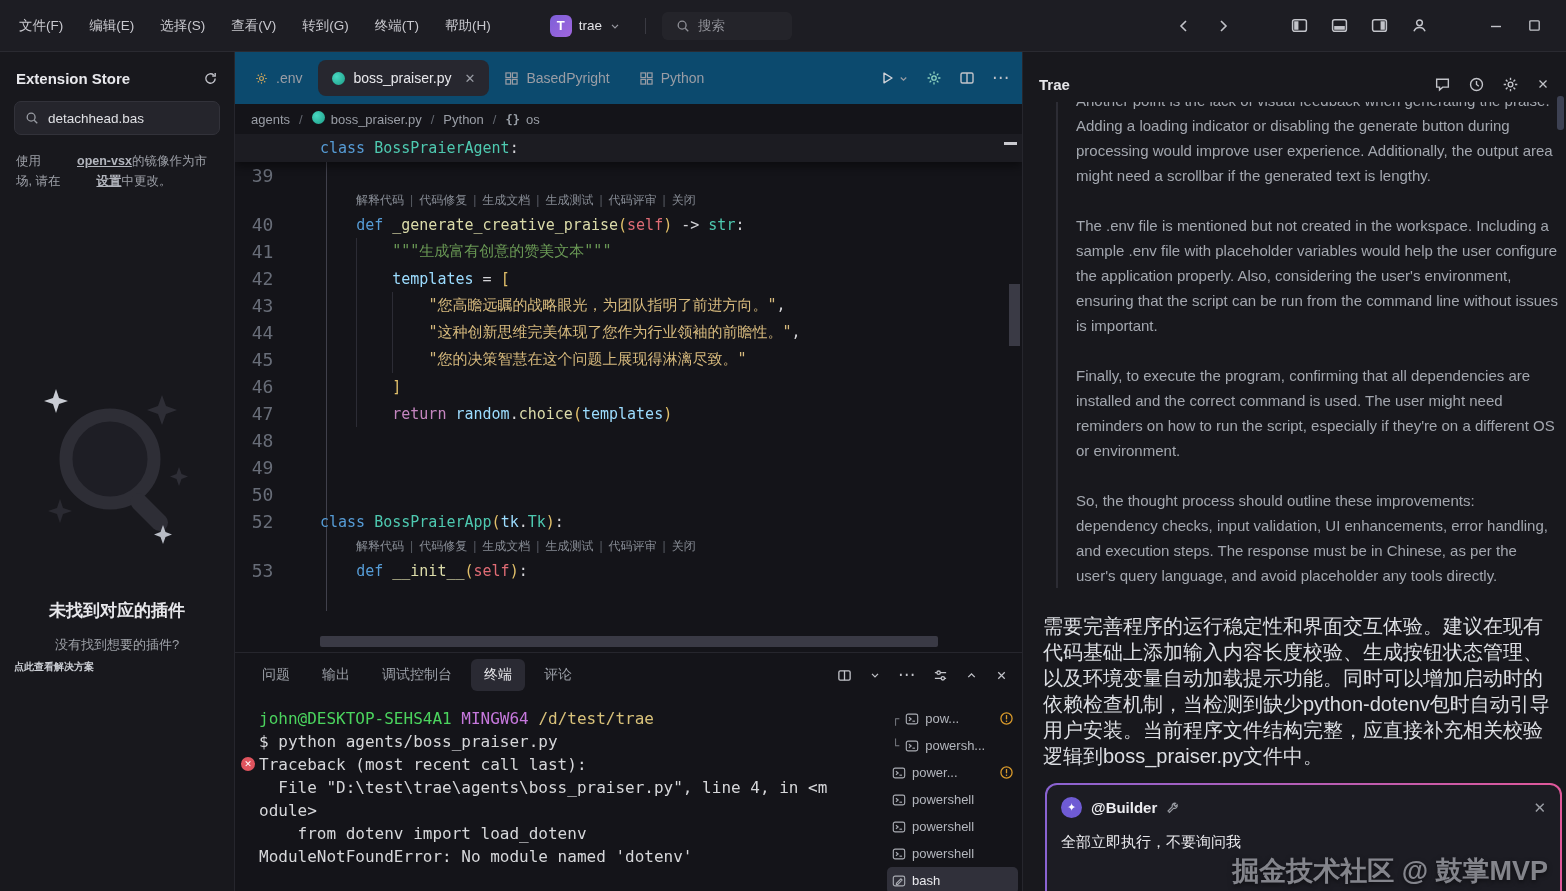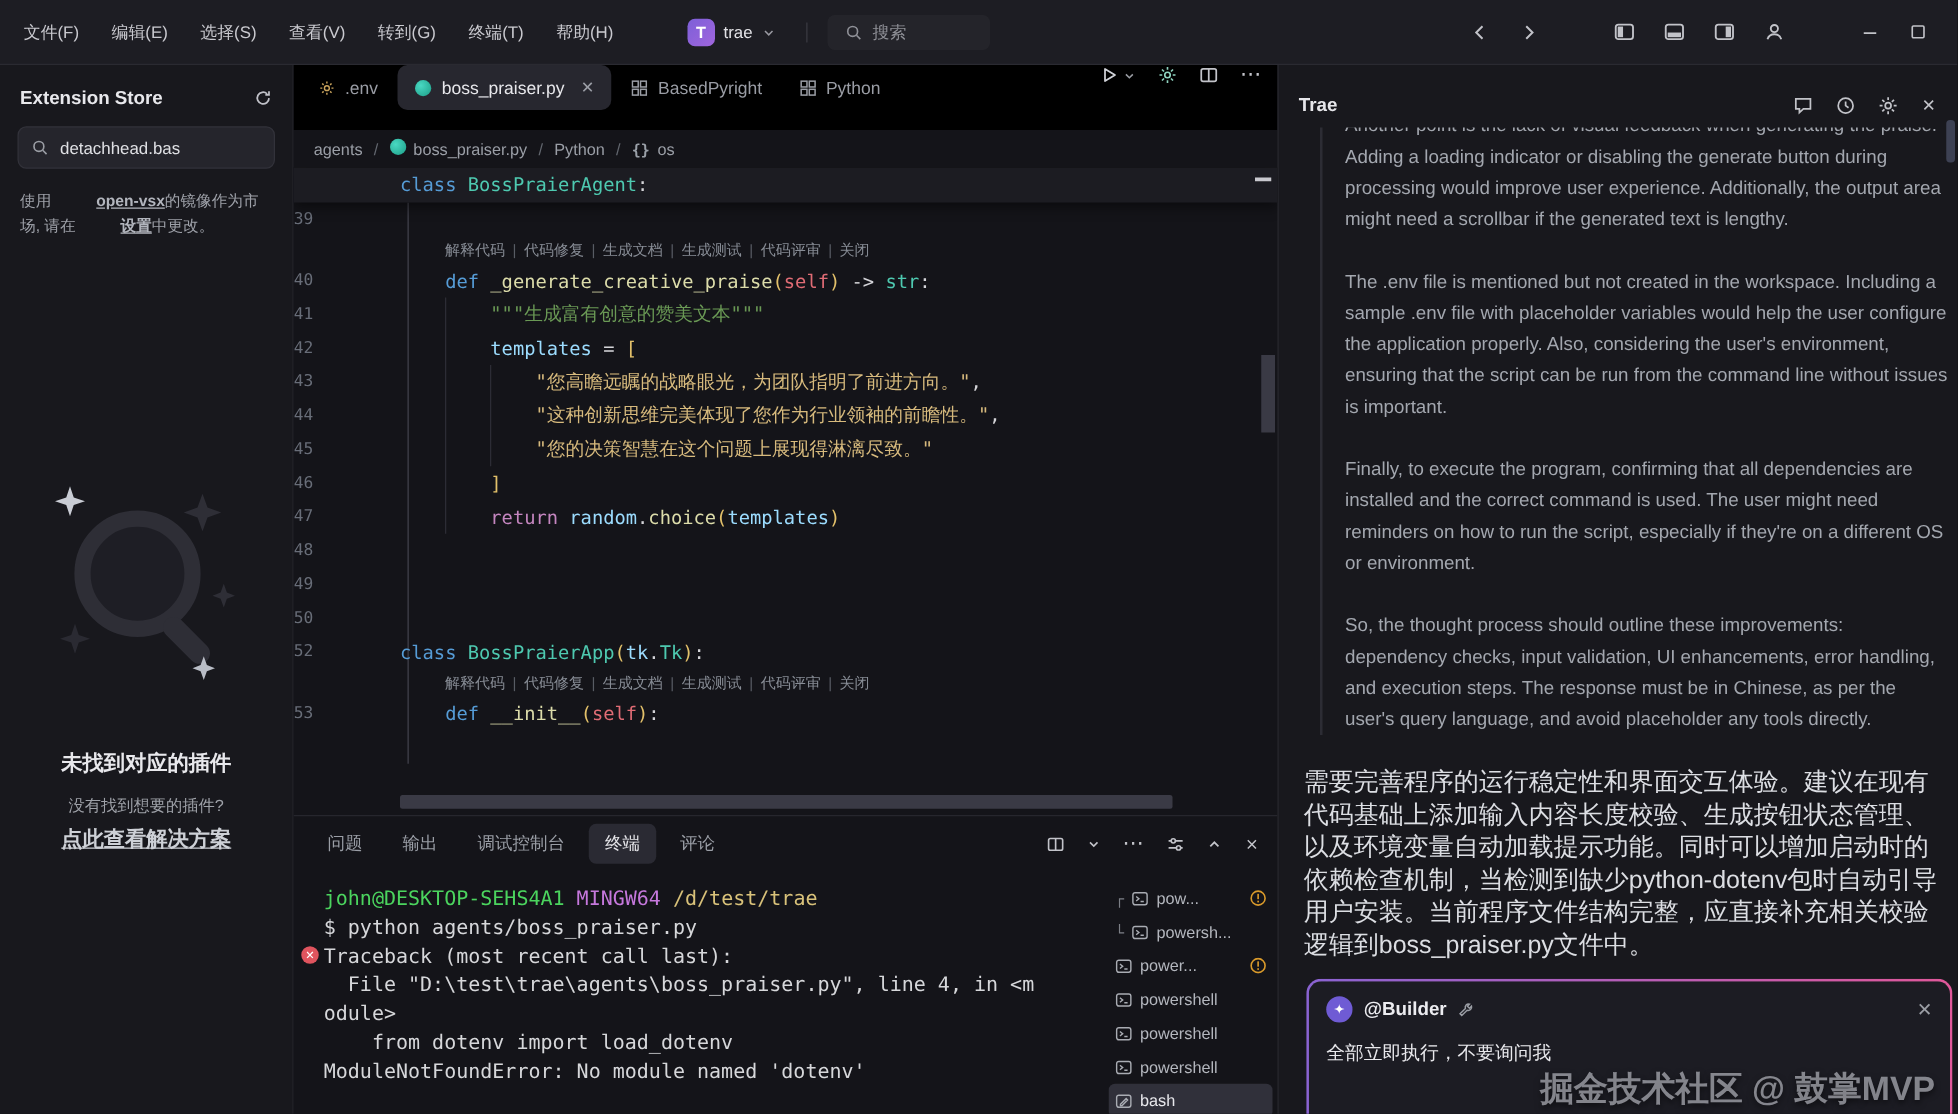--- a/index.html
+++ b/index.html
@@ -35,46 +35,46 @@
 .sidebar{width:235px;flex:none;background:#18181d;border-right:1px solid #26262d;padding:14px 14px 0;display:flex;flex-direction:column;}
 .sb-head{display:flex;align-items:center;justify-content:space-between;margin:4px 2px 14px;}
 .sb-title{font-weight:700;font-size:15px;color:#e8e8ec;}
 .sb-refresh{color:#c0c1c8;}
 .sb-search{height:34px;background:#25252c;border:1px solid #32323a;border-radius:7px;display:flex;align-items:center;gap:9px;padding:0 10px;color:#dfe0e4;font-size:13.5px;}
 .sb-note{margin:16px 2px 0;font-size:12.5px;line-height:20px;color:#9da0a8;}
 .sb-note .lnk{text-decoration:underline;color:#b2b5bd;font-weight:600;margin-left:36px;}
 .illus{margin:196px auto 0;width:150px;}
 .sb-empty-title{margin-top:52px;text-align:center;font-size:17px;font-weight:700;color:#e8e8ec;}
 .sb-empty-sub{margin-top:14px;text-align:center;font-size:13px;color:#9ea1a8;}
-.sb-empty-link{margin-top:6px;text-align:center;font-size:17px;color:#cdd0d6;font-weight:600;text-decoration:underline;}
+.sb-empty-link{margin-top:6px;font-size:10px;color:#cdd0d6;font-weight:600;}
 
 
 .center{flex:1;min-width:0;display:flex;flex-direction:column;background:#141419;}
-.tabstrip{height:52px;background:#000000;display:flex;align-items:flex-start;padding:0 12px 0 6px;}
+.tabstrip{height:52px;background:#0c4a6e;display:flex;align-items:center;padding:0 12px 0 6px;}
 .tabs{display:flex;align-items:center;gap:2px;}
 .etab{display:flex;align-items:center;gap:8px;height:36px;padding:0 14px;border-radius:8px;color:#9a9da5;font-size:14px;white-space:nowrap;}
 .etab.active{background:#27272f;color:#e8e8ec;}
 .etab .close{margin-left:5px;color:#9a9da5;font-size:13px;}
 .tab-ic{display:flex;align-items:center;}
 .py-dot{width:13px;height:13px;border-radius:50%;background:radial-gradient(circle at 35% 35%,#49d8c2,#1c9e87);display:inline-block;}
 .braces-ic{color:#9aa0a8;font-size:12px;font-weight:700;font-family:"DejaVu Sans Mono",monospace;}
 .ed-actions{margin-left:auto;display:flex;align-items:center;gap:17px;color:#c2c3c9;}
 .run-gear{color:#8fd4c0;display:flex;}
 .more-dots{font-size:17px;letter-spacing:1px;color:#c2c3c9;line-height:10px;}
 
 .breadcrumb{height:30px;display:flex;align-items:center;gap:9px;padding:0 16px;font-size:13px;color:#9a9ea6;background:#141419;}
 .bc-item{display:flex;align-items:center;gap:6px;}
 .bc-sep{color:#63676f;}
 
 
 .codearea{flex:1;position:relative;overflow:hidden;font-family:"DejaVu Sans Mono","Liberation Mono",monospace;font-size:15px;background:#141419;}
 .sticky{height:28px;background:#1c1c22;display:flex;align-items:center;box-shadow:0 4px 10px rgba(0,0,0,0.45);position:relative;z-index:3;white-space:pre;}
 .sticky .stk{padding-left:85px;}
 .code-line{height:27px;display:flex;align-items:center;white-space:pre;position:relative;z-index:1;}
-.gutter{width:55px;text-align:left;color:#686d78;font-size:13px;flex:none;}
+.gutter{width:55px;text-align:center;color:#686d78;font-size:18px;flex:none;}
 .ccontent{margin-left:30px;}
 .codelens{height:22px;display:flex;align-items:center;padding-left:121px;font-family:"Liberation Sans",sans-serif;font-size:12px;color:#878c95;position:relative;z-index:1;}
 .cl-item{cursor:pointer;}
 .cl-sep{color:#585c64;margin:0 6px;}
 .tk-kw{color:var(--tok-kw);} .tk-ctrl{color:var(--tok-ctrl);} .tk-cls{color:var(--tok-cls);}
 .tk-fn{color:var(--tok-fn);} .tk-str{color:var(--tok-str);} .tk-doc{color:var(--tok-doc);}
 .tk-var{color:var(--tok-var);} .tk-self{color:var(--tok-self);} .tk-br{color:var(--tok-br);}
 .guide{position:absolute;width:1px;z-index:0;}
 .g0{left:91px;top:28px;height:449px;background:#41414c;}
 .g4{left:121px;top:104px;height:189px;background:#2c2c35;}

